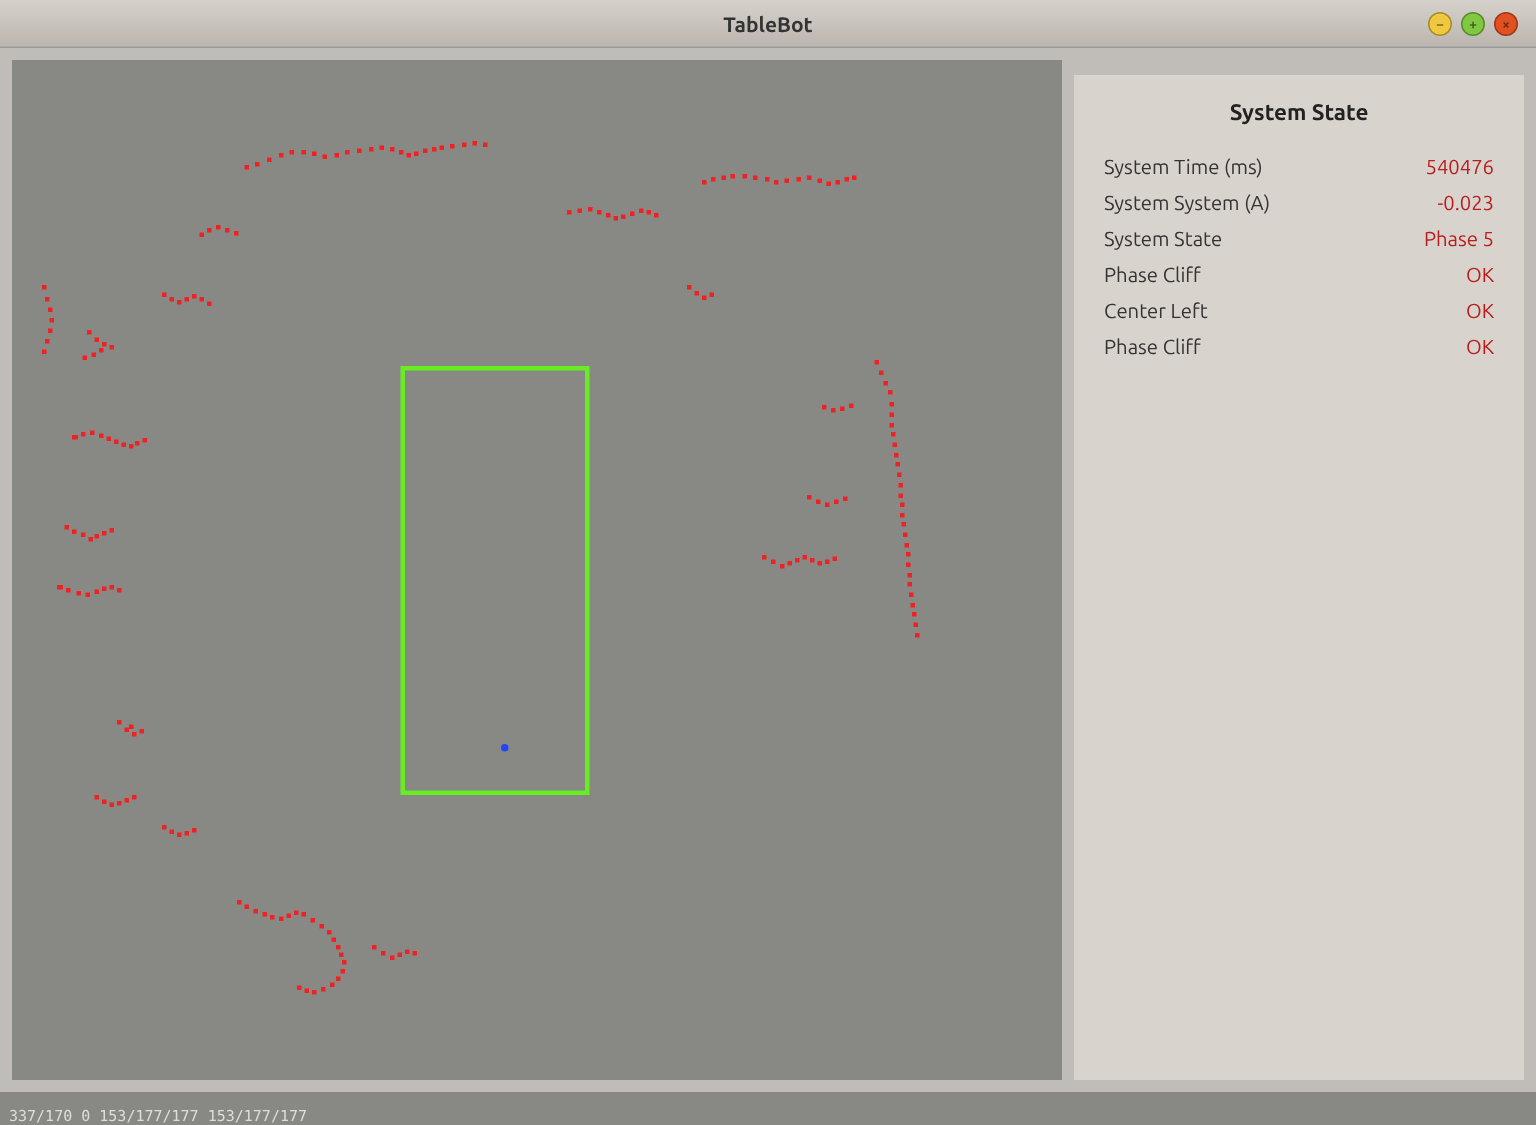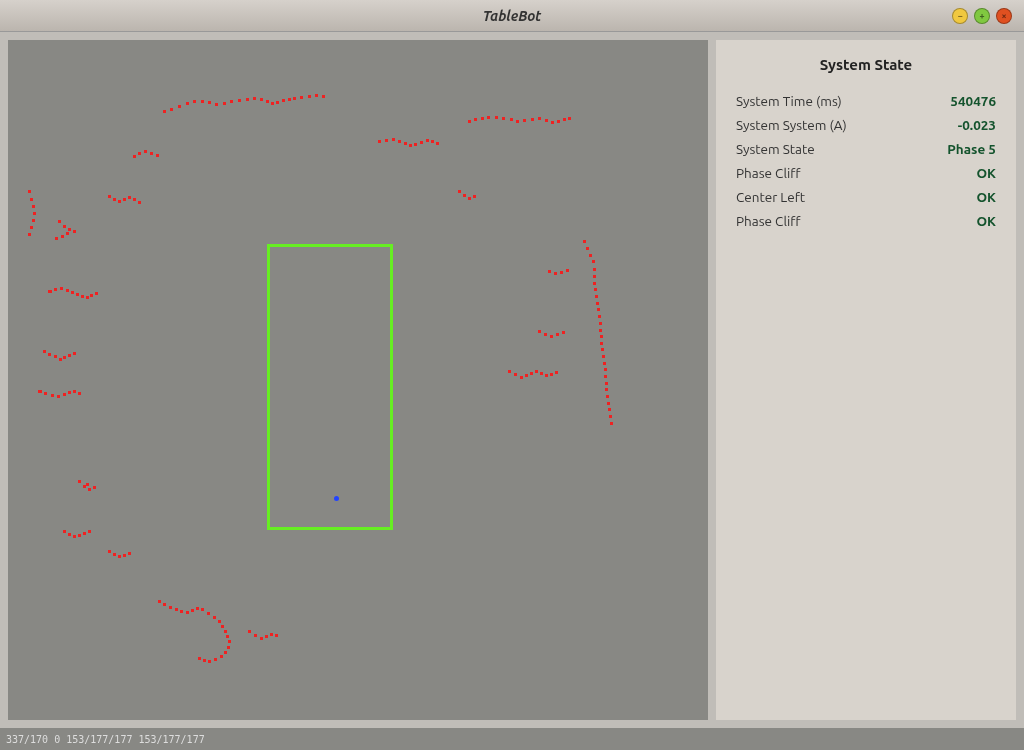--- a/index.html
+++ b/index.html
@@ -24,21 +24,20 @@
       border-bottom: 1px solid #999;
       flex-shrink: 0;
     }
 
     .title-bar-title {
       font-size: 14px;
       font-weight: bold;
       color: #333;
       flex: 1;
       text-align: center;
-      font-style: italic;
     }
 
     .title-bar-buttons {
       display: flex;
       gap: 6px;
       position: absolute;
       right: 12px;
     }
 
     .tb-btn {
@@ -98,21 +97,21 @@
       height: 5px;
       background: #2244ff;
       border-radius: 50%;
     }
 
     .sidebar {
       width: 300px;
       background: #d8d3cc;
       padding: 16px 20px;
       flex-shrink: 0;
-      margin: 8px 8px 8px 4px;
+      margin: 18px 8px 8px 4px;
     }
 
     .system-state-title {
       font-size: 15px;
       font-weight: bold;
       color: #222;
       text-align: center;
       margin-bottom: 16px;
     }
 
@@ -124,29 +123,29 @@
       font-size: 13.5px;
       color: #222;
       text-align: right;
     }
 
     .state-label {
       color: #333;
     }
 
     .state-value {
-      color: #14532d;
-      font-weight: bold;
+      color: #b91c1c;
+      font-weight: normal;
     }
 
     .bottom-bar {
       height: 22px;
       background: #888884;
       display: flex;
-      align-items: center;
+      align-items: flex-end;
       padding: 0 6px;
       flex-shrink: 0;
     }
 
     .bottom-text {
       font-size: 10px;
       color: #ddd;
       font-family: monospace;
     }
 

